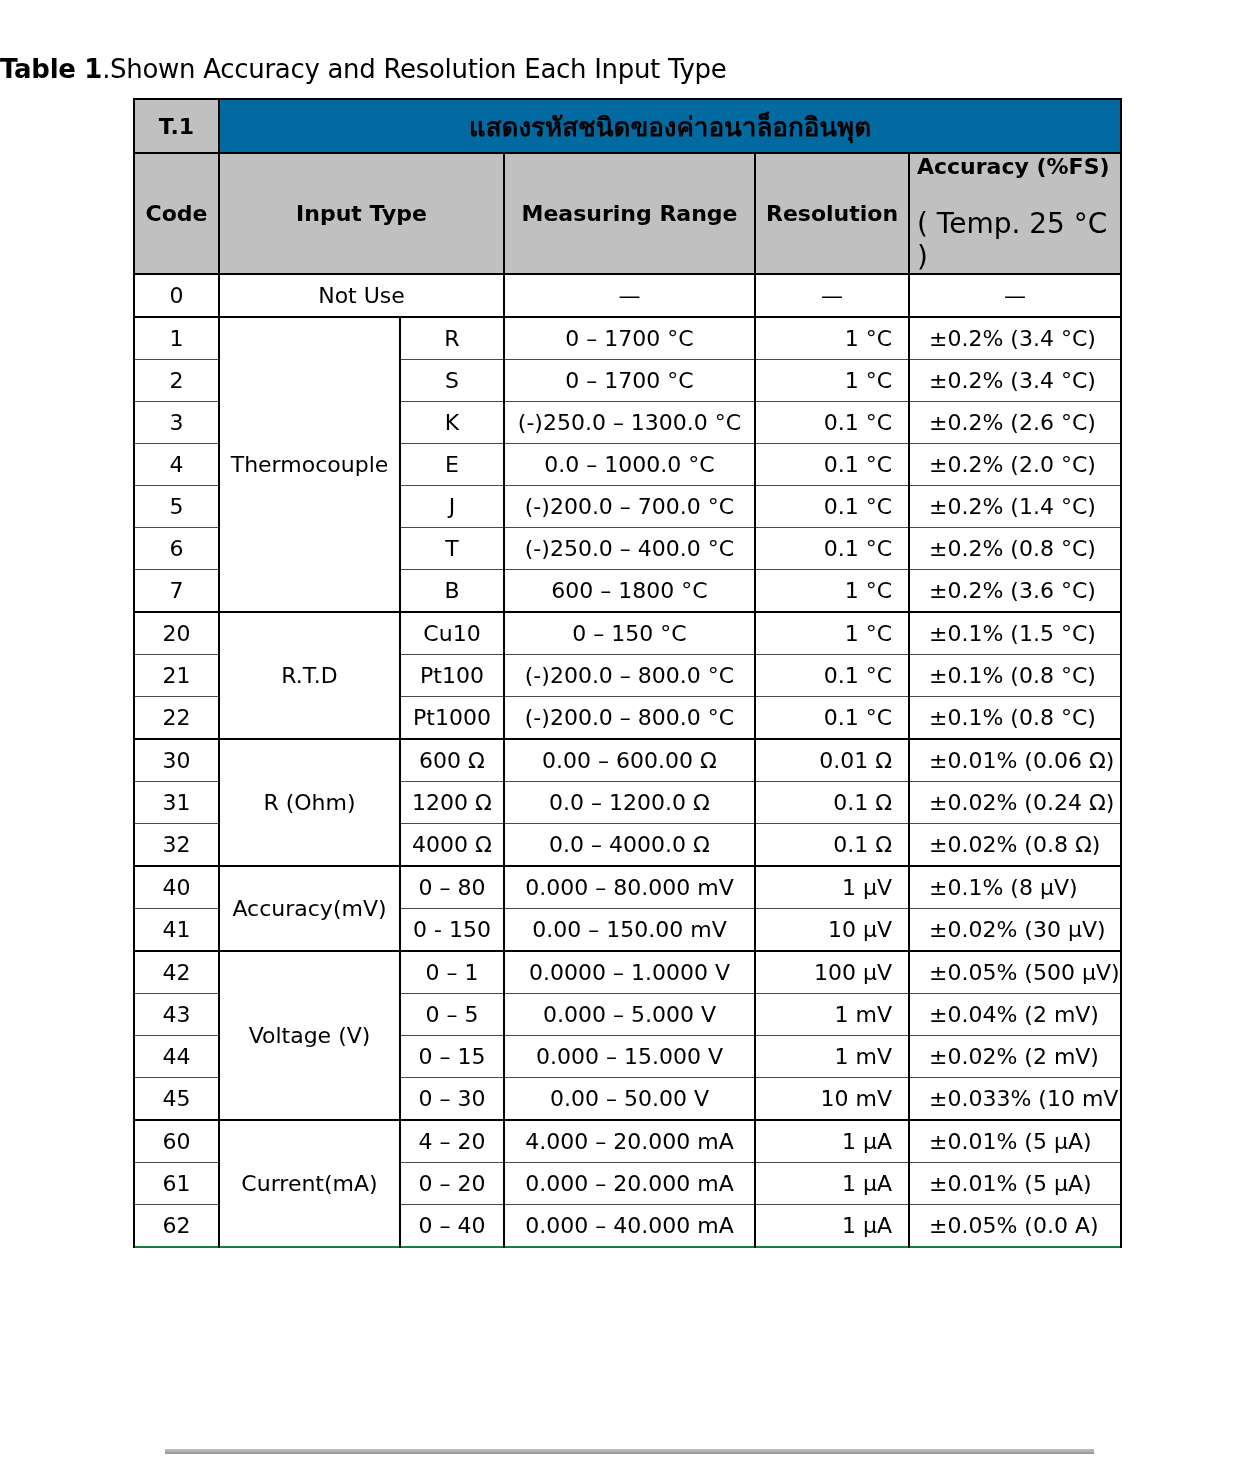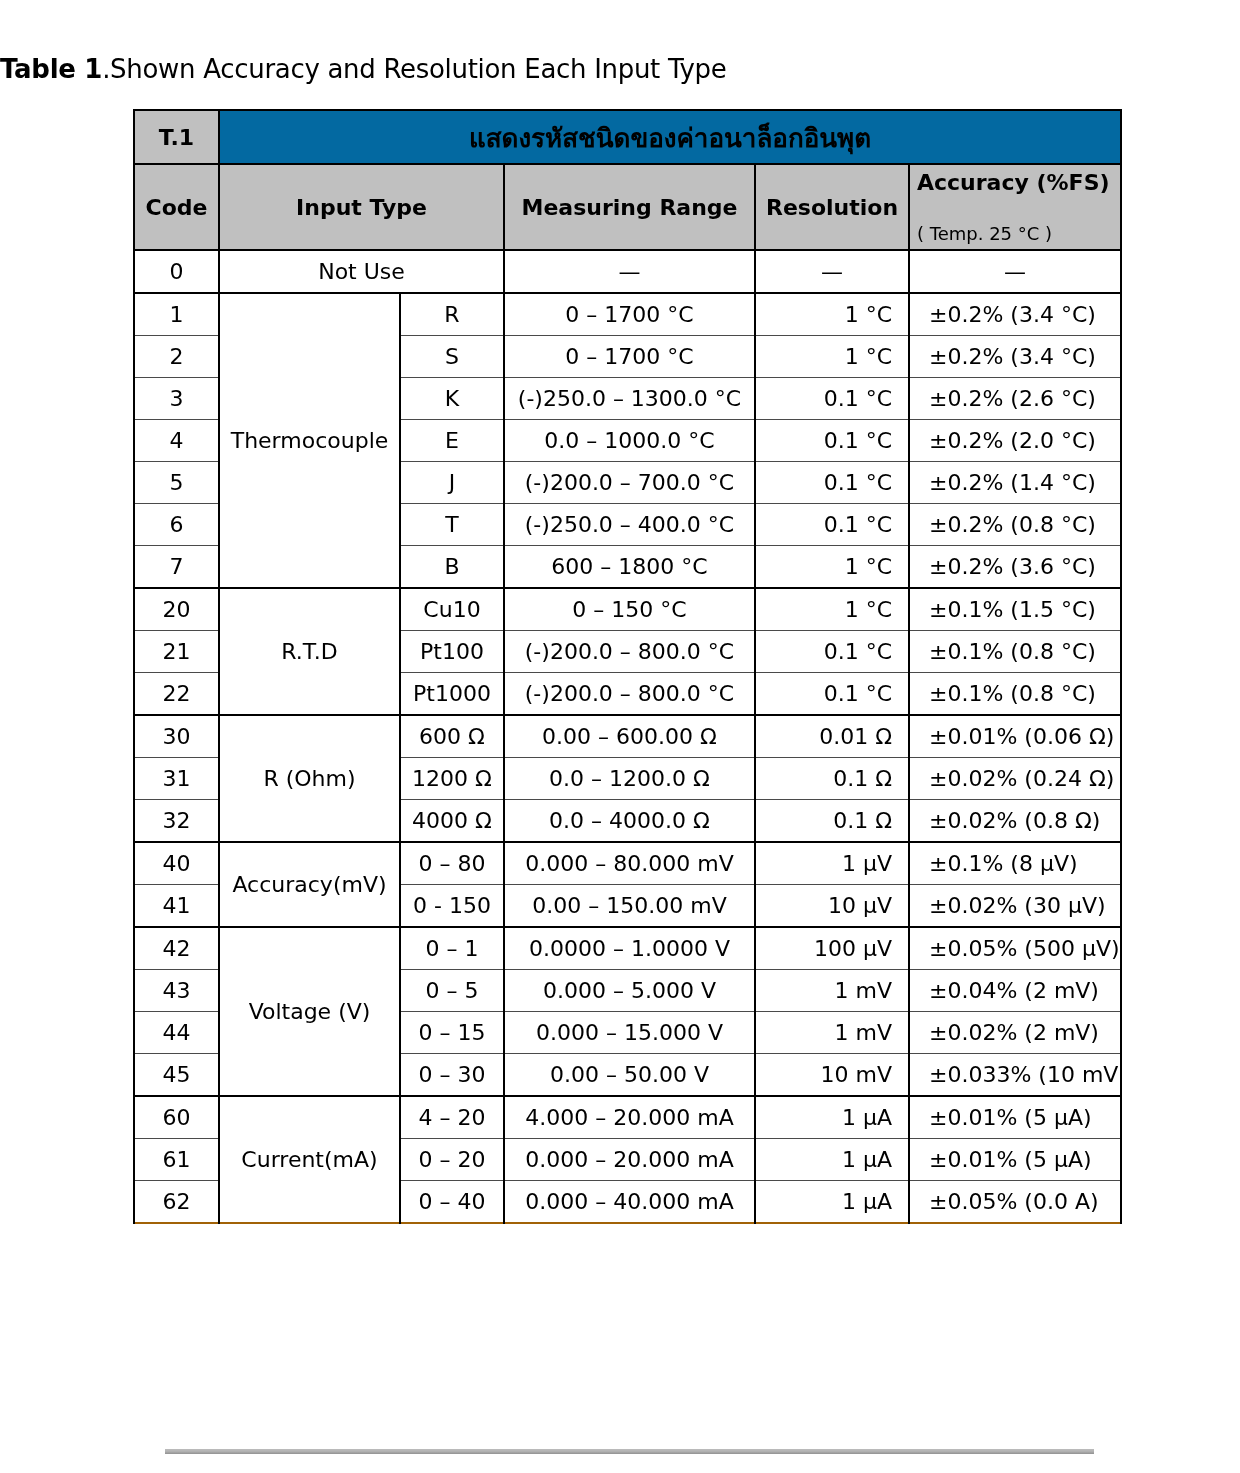--- a/index.html
+++ b/index.html
@@ -8,40 +8,40 @@
     font-family: "DejaVu Sans", "Liberation Sans", sans-serif;
     color: #000;
   }
   .page-title {
     position: absolute; top: 26px; left: 0; width: 1240px;
     text-align: left; font-size: 26px; letter-spacing: -0.3px; margin-top: 28px;
   }
   .page-title .tbold { font-weight: bold; }
 
   table.spec {
-    position: absolute; left: 133px; top: 109px;
+    position: absolute; left: 133px; top: 98px;
     border-collapse: collapse; table-layout: fixed;
     width: 987px;
-    border: 2px solid #a16207;
+    border: 2px solid #15803d;
     font-size: 22px;
   }
   col.c-code { width: 85px; }
   col.c-cat  { width: 181px; }
   col.c-sub  { width: 104px; }
   col.c-rng  { width: 251px; }
   col.c-res  { width: 154px; }
   col.c-acc  { width: 212px; }
 
   thead th { border: 2px solid #000; background: #c0c0c0; font-weight: bold; padding: 0; }
   th.tag-cell { height: 52px; font-size: 22px; }
   th.thai-cell { background: #0369a1; font-size: 26px; letter-spacing: 0; }
   tr.col-head th { height: 84px; font-size: 22px; }
   th.acc-head { text-align: left; vertical-align: middle; padding-left: 7px; }
   .acc-line1 { font-weight: bold; margin-bottom: 28px; }
-  .acc-line2 { font-weight: normal; font-size: 18px; }
+  .acc-line2 { font-weight: normal; font-size: 28px; }
 
   tbody td {
     height: 41px; padding: 0;
     border-left: 2px solid #000; border-right: 2px solid #000;
     border-top: 1px solid #4a4a4a;
     vertical-align: middle; text-align: center;
     white-space: nowrap; overflow: hidden;
   }
   tbody tr.group-start td { border-top: 2px solid #000; }
   td.sub { font-weight: normal; }

